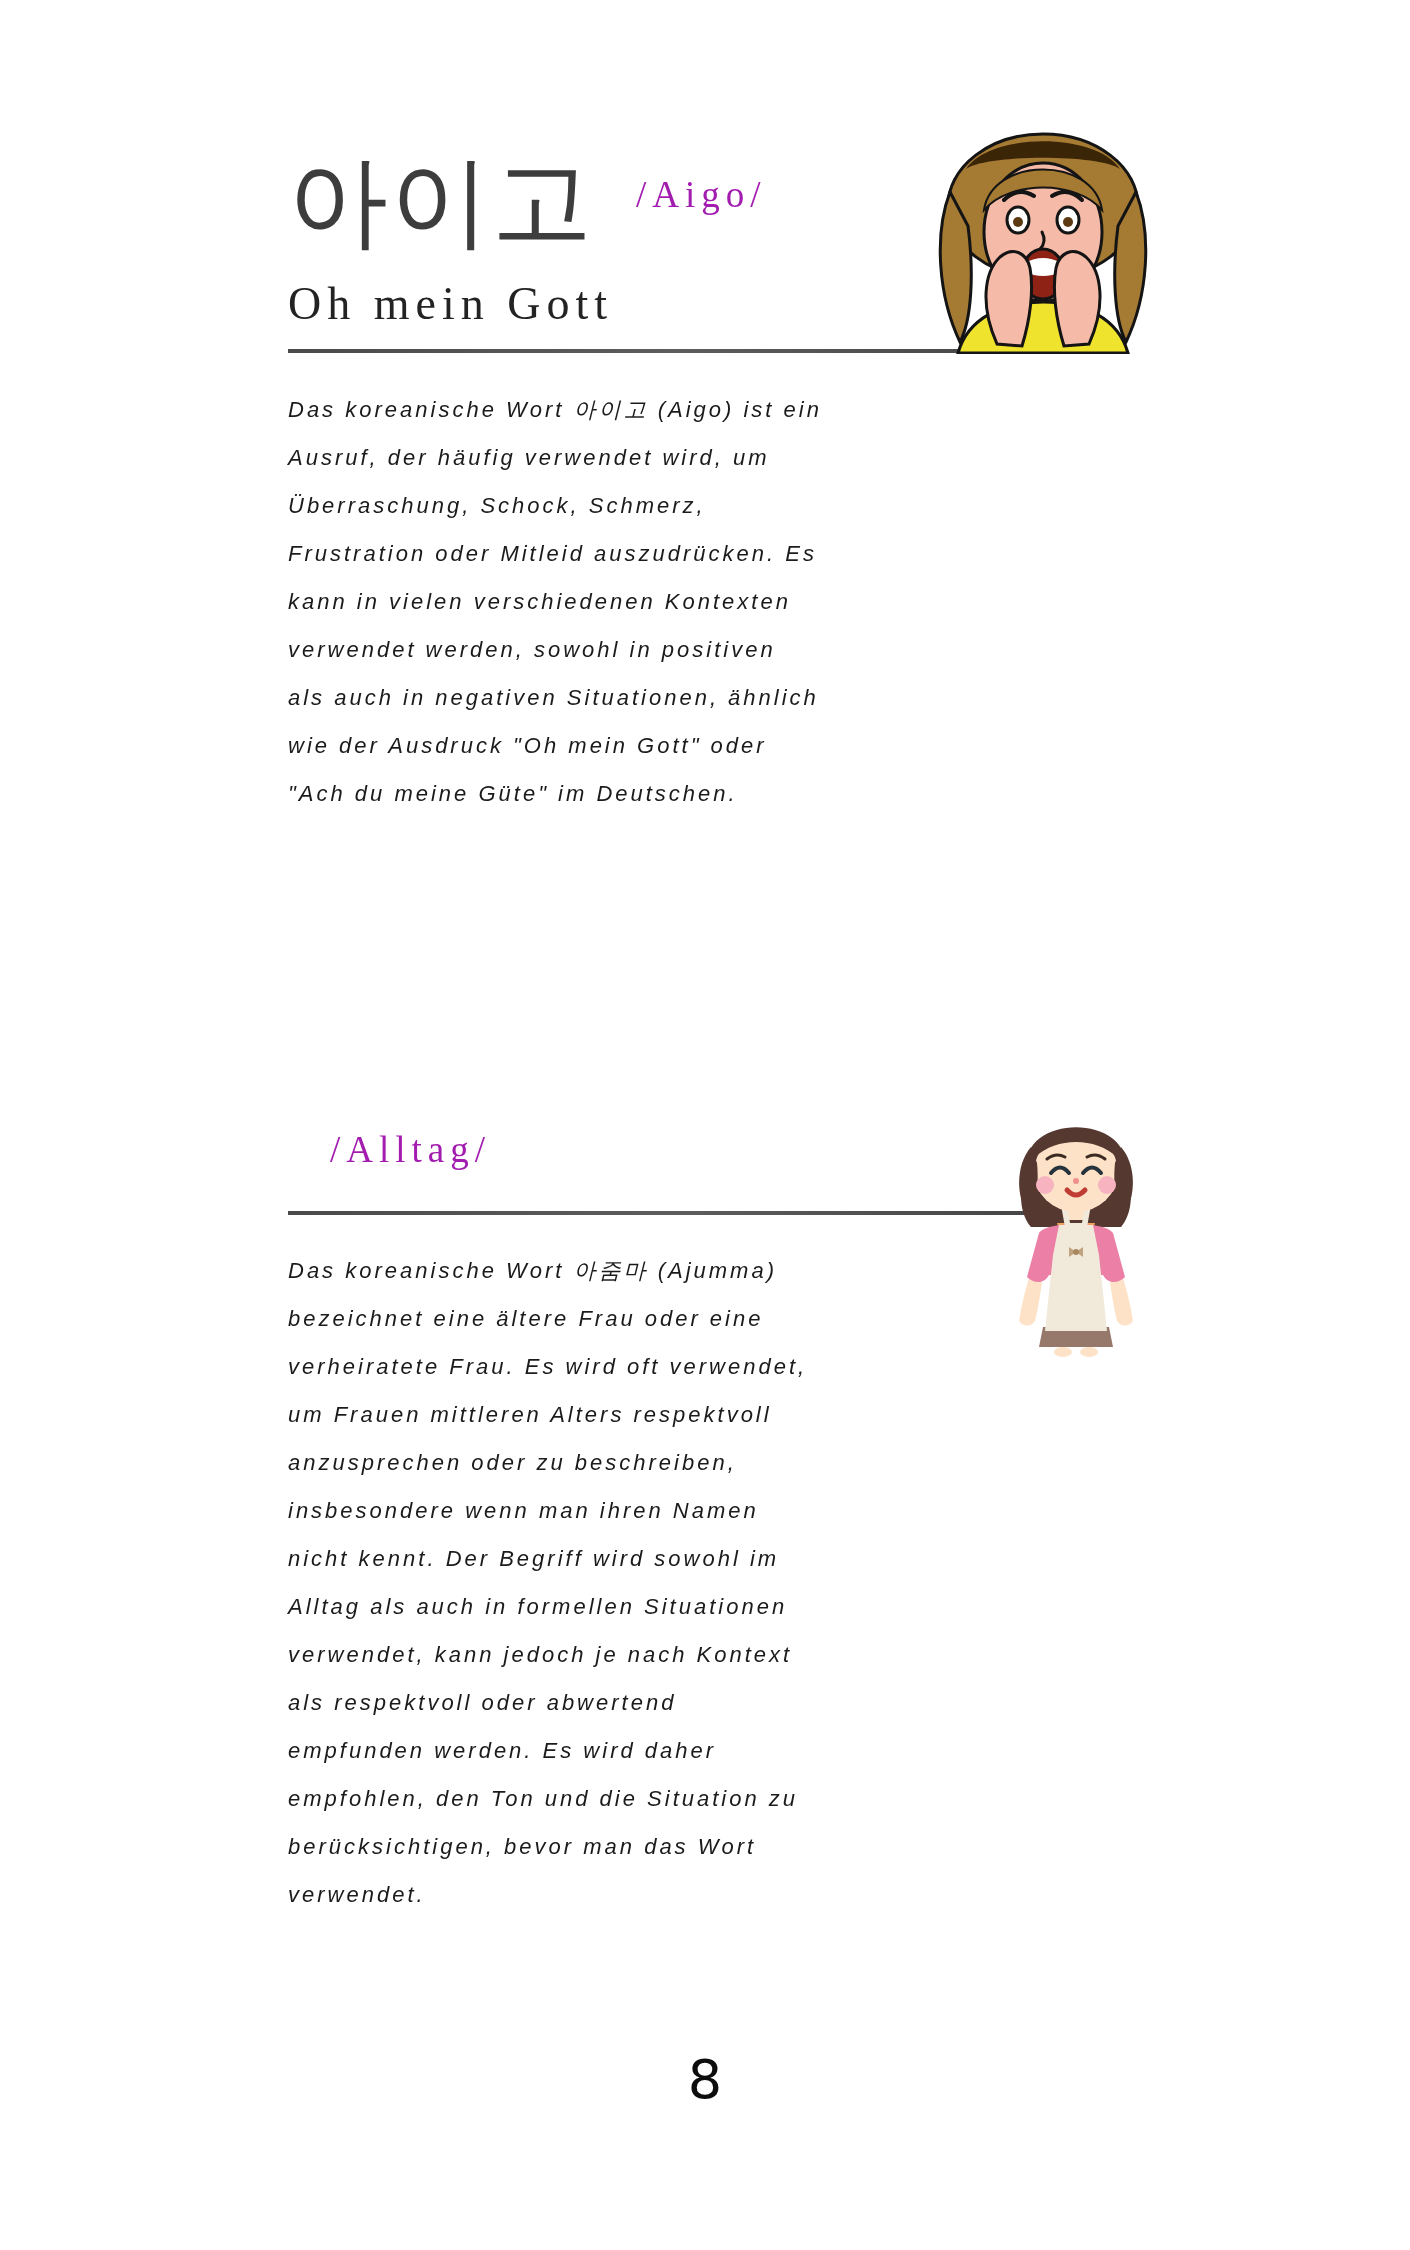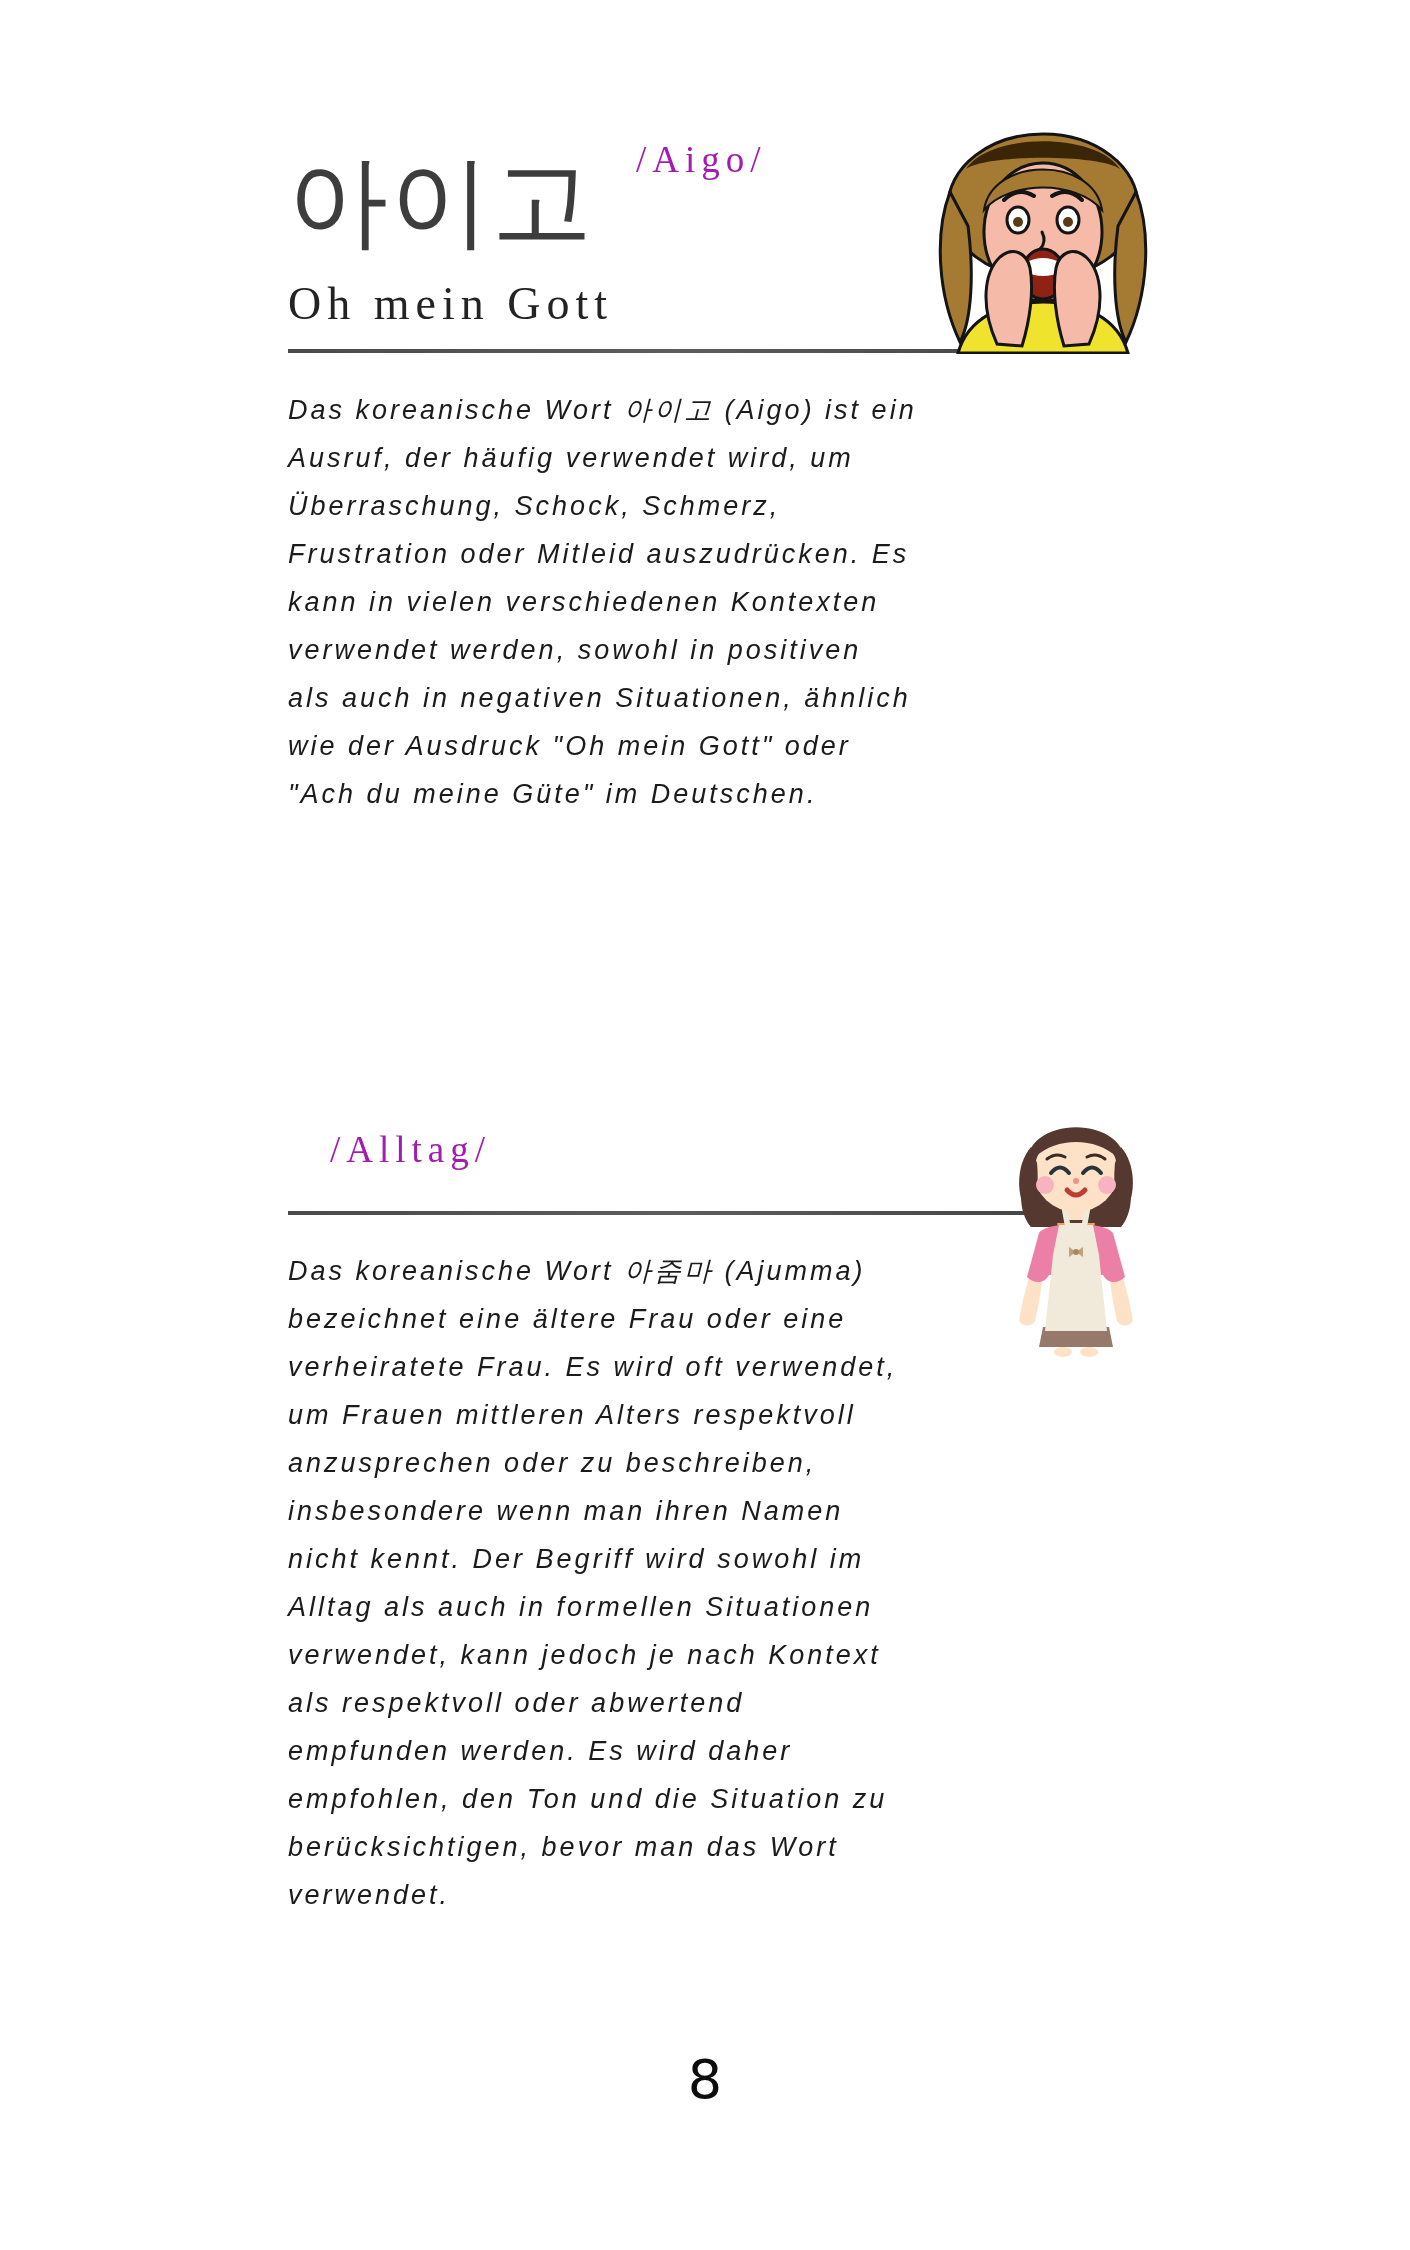--- a/index.html
+++ b/index.html
@@ -18,21 +18,21 @@
   .section {
     position: absolute;
     left: 288px;
     width: 920px;
   }
   #section-1 { top: 146px; }
   #section-2 { top: 1136px; }
 
   .word-row {
     display: flex;
-    align-items: flex-start;
+    align-items: center;
   }
   .korean-title {
     font-family: "DejaVu Sans", sans-serif;
     font-size: 100px;
     line-height: 1.12;
     color: #3d3d3d;
     letter-spacing: 2px;
     white-space: nowrap;
   }
   .pronunciation {
@@ -58,21 +58,21 @@
     width: 773px;
     height: 4px;
     background: linear-gradient(to right, #4a4a4a, #5d5d5d, #444444);
   }
   #section-2 .rule { margin-top: 32px; }
   .description {
     margin-top: 33px;
     width: 740px;
     font-family: "Liberation Sans", sans-serif;
     font-style: italic;
-    font-size: 27px;
+    font-size: 22px;
     line-height: 48px;
     letter-spacing: 3px;
     color: #1b1b1b;
     white-space: pre-line;
   }
   #section-2 .description { margin-top: 32px; }
 
   .illustration {
     position: absolute;
     z-index: 5;

